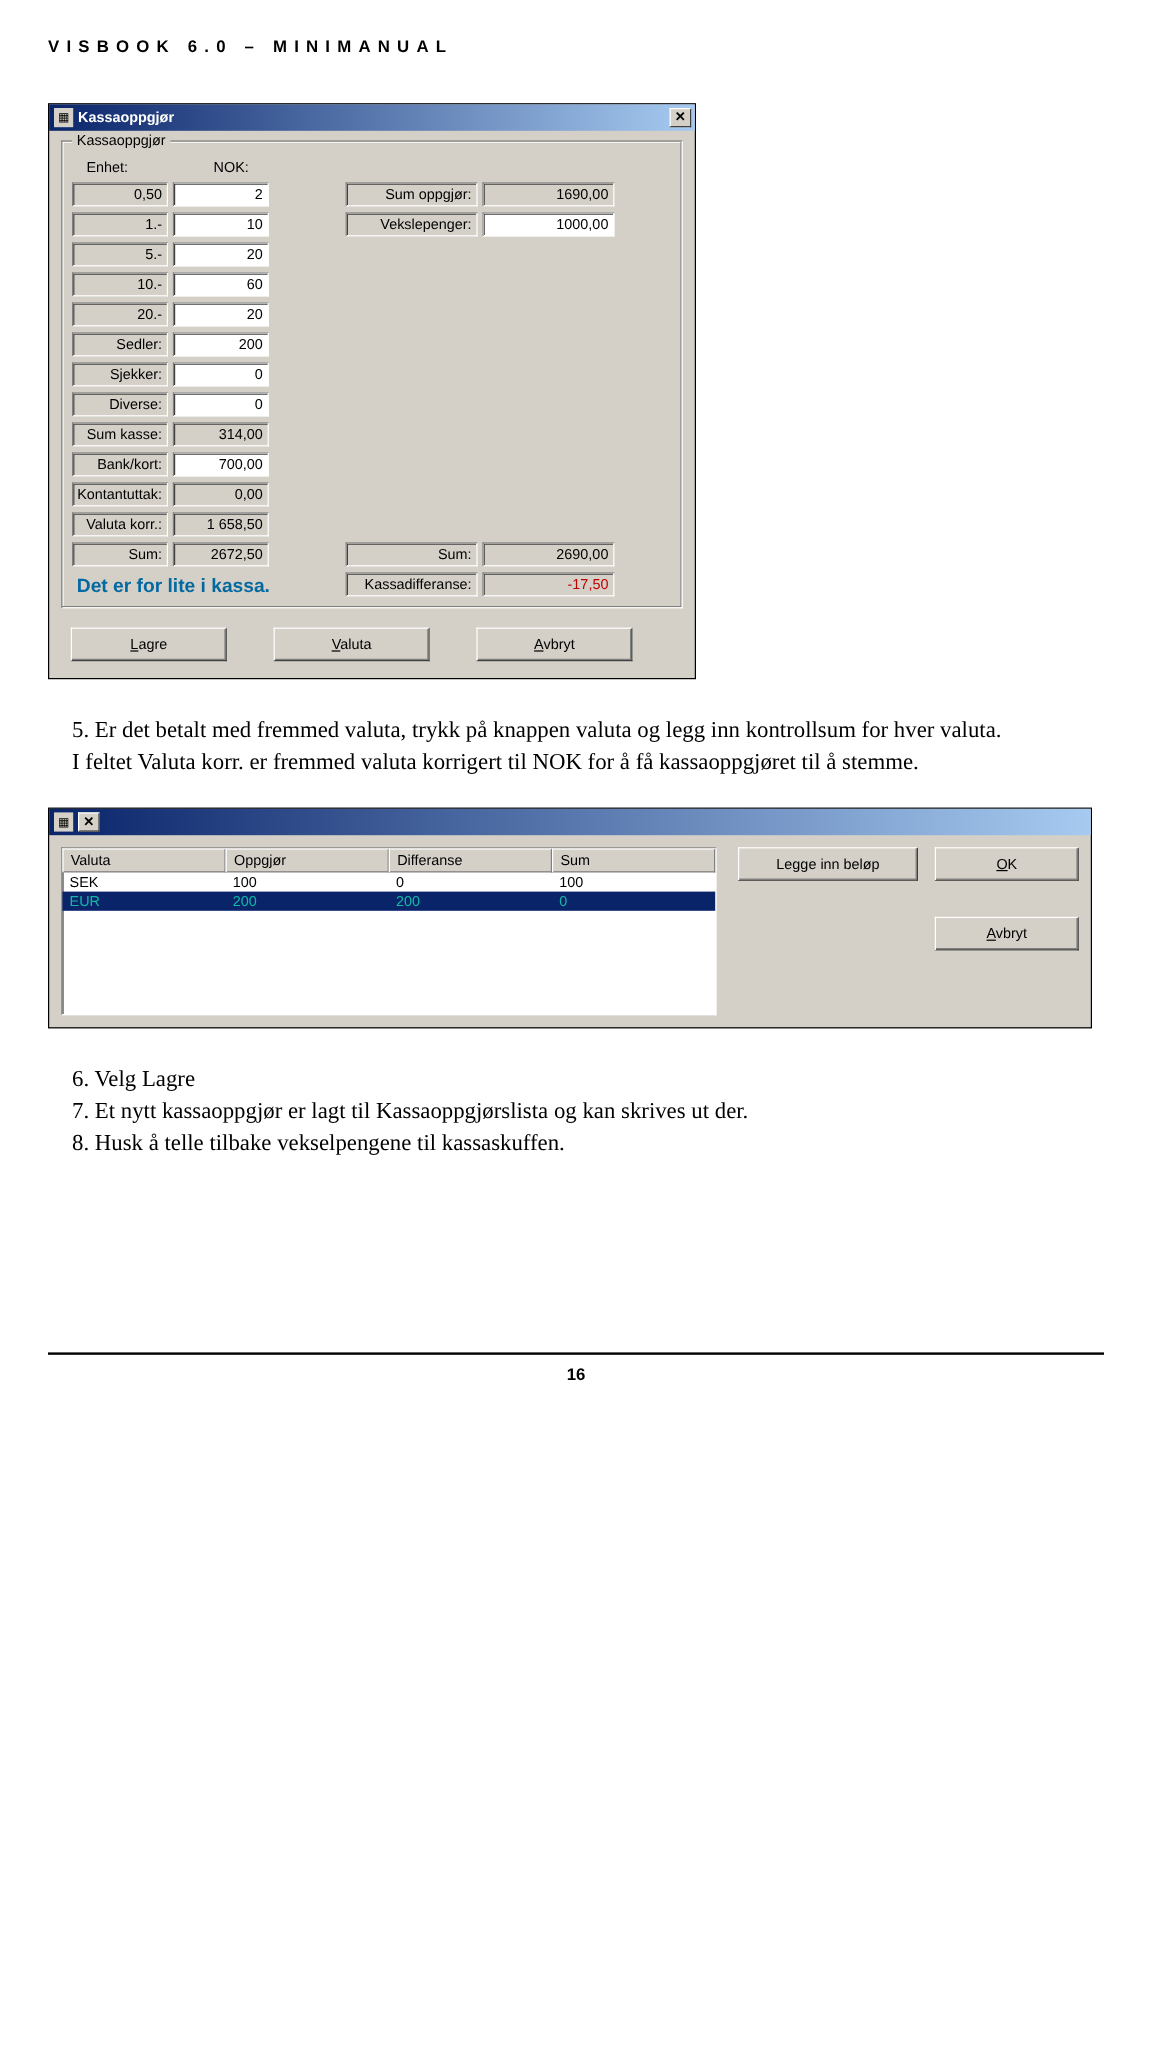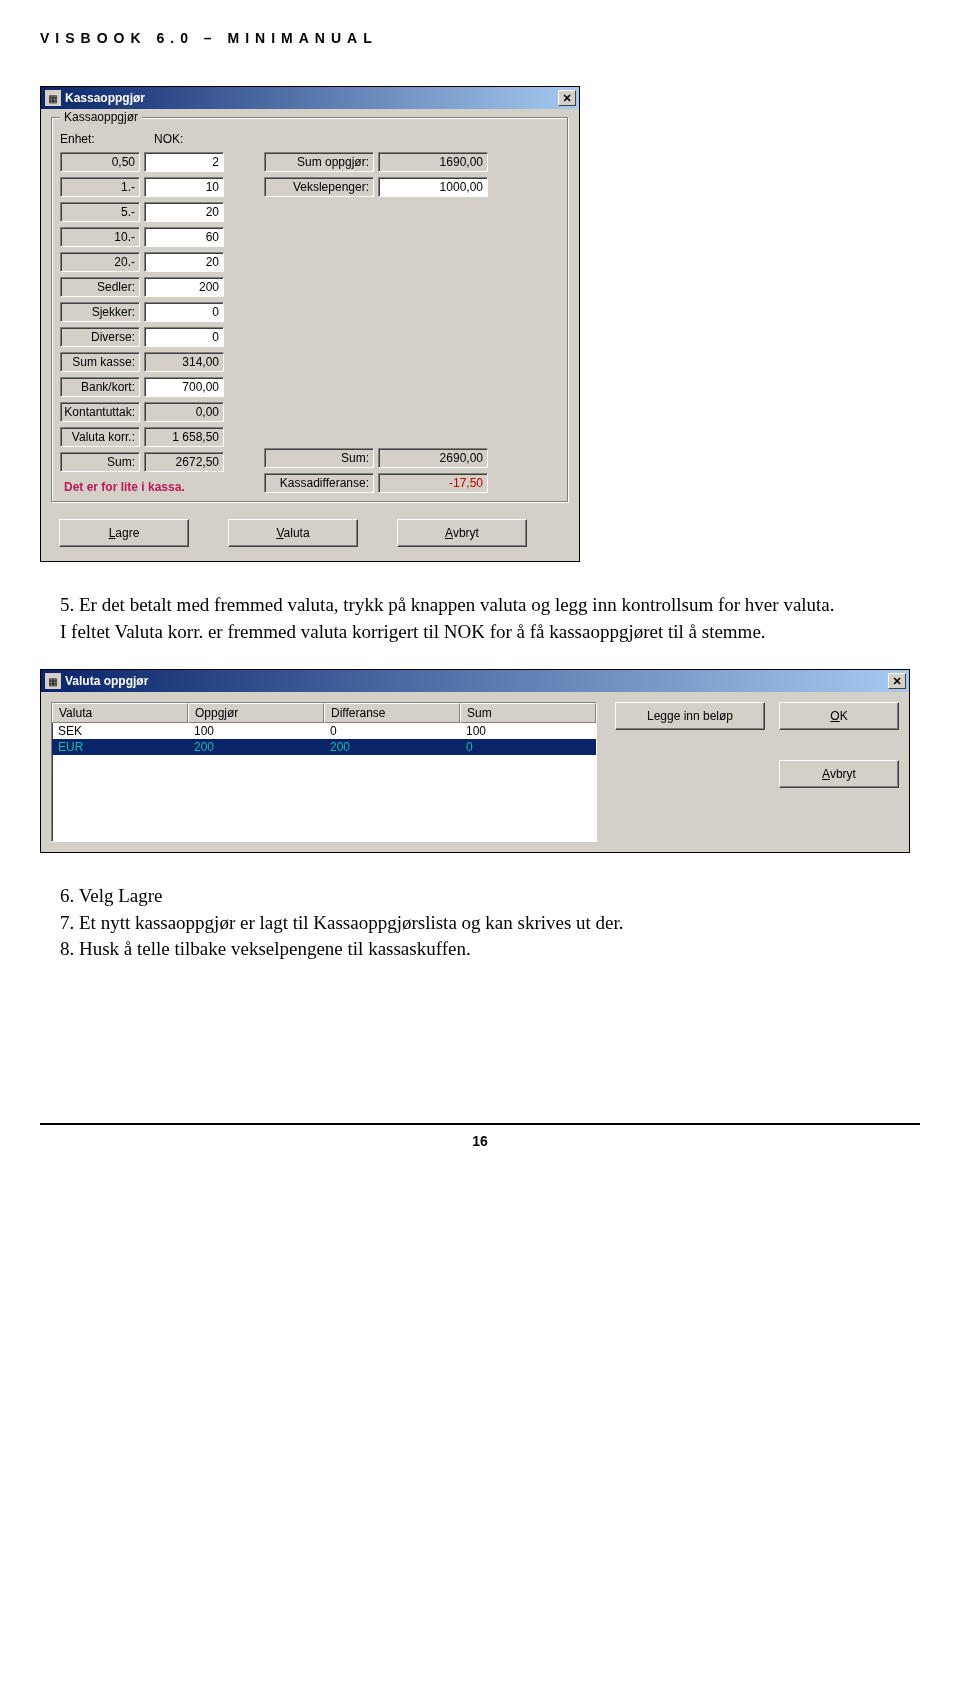--- a/index.html
+++ b/index.html
@@ -62,21 +62,21 @@
   }
   .groupbox .glabel {
     position: absolute;
     top: -8px; left: 8px;
     background: #d4d0c8;
     padding: 0 4px;
     font-size: 12px;
   }
   .kassa-grid { display: flex; gap: 20px; }
   .kcol { display: flex; flex-direction: column; gap: 3px; }
-  .kheaders { display: flex; gap: 4px; margin-bottom: 2px; font-size: 12px; }
+  .kheaders { display: flex; gap: 16px; margin-bottom: 2px; font-size: 12px; margin-left: 12px; }
   .kheaders .hcell1 { width: 90px; }
   .kheaders .hcell2 { width: 90px; }
   .krow { display: flex; gap: 4px; align-items: center; min-height: 22px; }
   .sunken {
     background: #d4d0c8;
     border-top: 1px solid #808080;
     border-left: 1px solid #808080;
     border-right: 1px solid #fff;
     border-bottom: 1px solid #fff;
     box-shadow: inset 1px 1px 0 #404040;
@@ -92,21 +92,21 @@
     border-right: 1px solid #fff;
     border-bottom: 1px solid #fff;
     box-shadow: inset 1px 1px 0 #404040;
     height: 20px;
     padding: 0 4px;
     display: flex; align-items: center; justify-content: flex-end;
     font-size: 12px;
   }
   .w90 { width: 80px; }
   .w110 { width: 110px; }
-  .errtext { color: #be185d; font-weight: bold; font-size: 12px; padding: 4px 0 0 4px; }
+  .errtext { color: #0369a1; font-weight: bold; font-size: 16px; padding: 4px 0 0 4px; }
   .redval { color: #c00000; }
   .btnbar {
     display: flex; gap: 39px;
     padding: 10px 18px 14px 18px;
     justify-content: flex-start;
   }
   .winbtn {
     background: #d4d0c8;
     border-top: 1px solid #fff; border-left: 1px solid #fff;
     border-right: 1px solid #404040; border-bottom: 1px solid #404040;
@@ -267,21 +267,20 @@
 </div>
 
 <div class="body-text">
   <span>5. Er det betalt med fremmed valuta, trykk på knappen valuta og legg inn kontrollsum for hver valuta.</span><br>
   <span>I feltet Valuta korr. er fremmed valuta korrigert til NOK for å få kassaoppgjøret til å stemme.</span><br>
 </div>
 
 <div class="win" style="width:870px">
   <div class="titlebar">
     <span class="ticon">▦</span>
-    <span class="ttext">Valuta oppgjør</span>
     <span class="closebtn">✕</span>
   </div>
   <div class="vwin-body">
     <div class="vtable">
       <div class="vthead">
         <div class="vth">Valuta</div>
         <div class="vth">Oppgjør</div>
         <div class="vth">Differanse</div>
         <div class="vth">Sum</div>
       </div>

